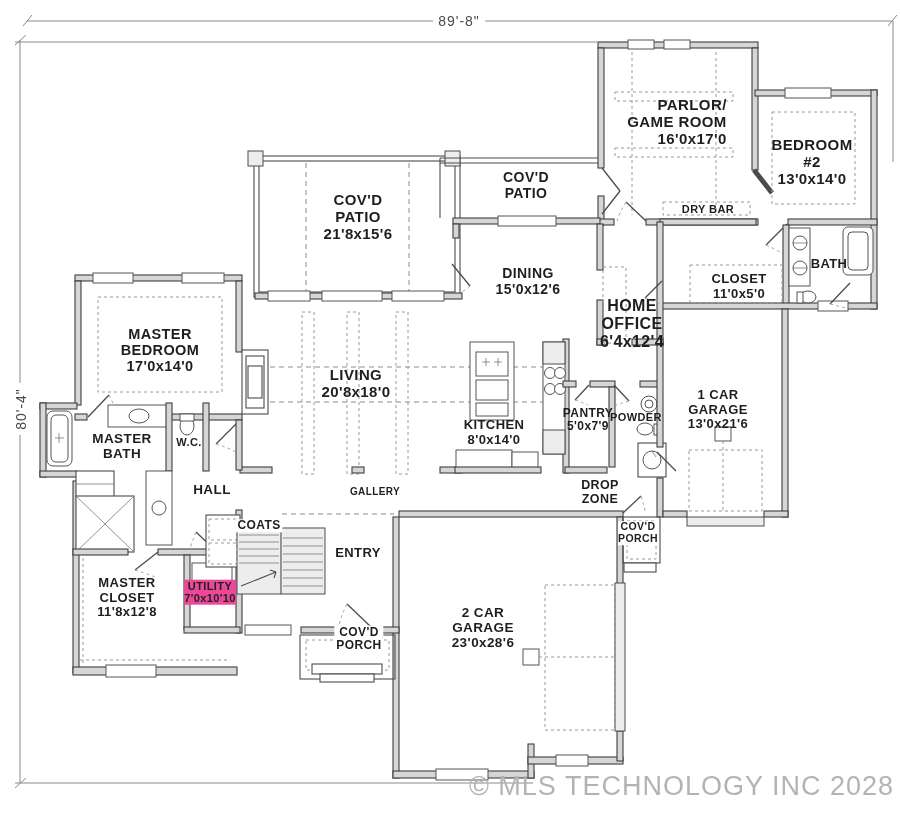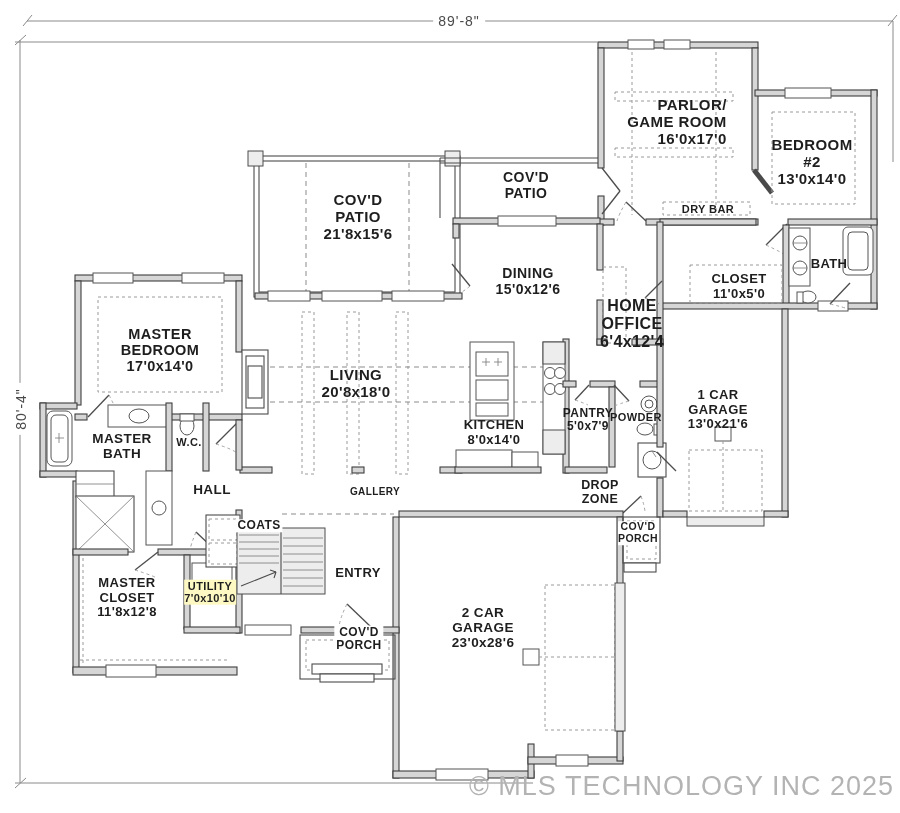--- a/index.html
+++ b/index.html
@@ -375,28 +375,28 @@
 GARAGE
 13'0x21'6</div>
   <div class="lbl" style="left:122px;top:446px;font-size:13.5px;">MASTER
 BATH</div>
   <div class="lbl" style="left:189px;top:442px;font-size:11px;">W.C.</div>
   <div class="lbl" style="left:212px;top:490px;font-size:13.5px;">HALL</div>
   <div class="lbl" style="left:375px;top:492px;font-size:10px;">GALLERY</div>
   <div class="lbl" style="left:600px;top:492px;font-size:12.5px;">DROP
 ZONE</div>
   <div class="lbl" style="left:259px;top:526px;font-size:12px;background:#fff;padding:0 2px;">COATS</div>
-  <div class="lbl" style="left:358px;top:553px;font-size:13px;margin-top:20px;">ENTRY</div>
+  <div class="lbl" style="left:358px;top:553px;font-size:13px;">ENTRY</div>
   <div class="lbl" style="left:638px;top:533px;font-size:10.5px;background:#fff;">COV'D
 PORCH</div>
   <div class="lbl" style="left:127px;top:598px;font-size:13px;">MASTER
 CLOSET
 11'8x12'8</div>
-  <div class="lbl" style="left:210px;top:592px;font-size:11px;background:#fef9c3;">UTILITY
+  <div class="lbl" style="left:210px;top:592px;font-size:11px;background:#ec4899;">UTILITY
 7'0x10'10</div>
   <div class="lbl" style="left:359px;top:639px;font-size:12px;background:#fff;padding:0 2px;">COV'D
 PORCH</div>
   <div class="lbl" style="left:483px;top:628px;font-size:13.5px;">2 CAR
 GARAGE
 23'0x28'6</div>
 
-  <div id="copyright">© MLS TECHNOLOGY INC 2025</div>
+  <div id="copyright">© MLS TECHNOLOGY INC 2028</div>
 </div>
 
 </body></html>

